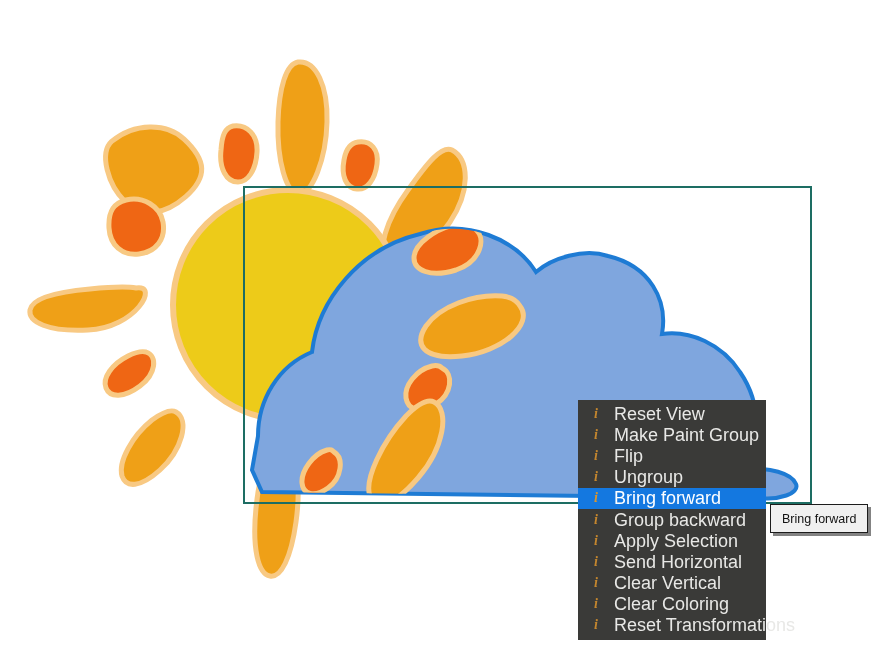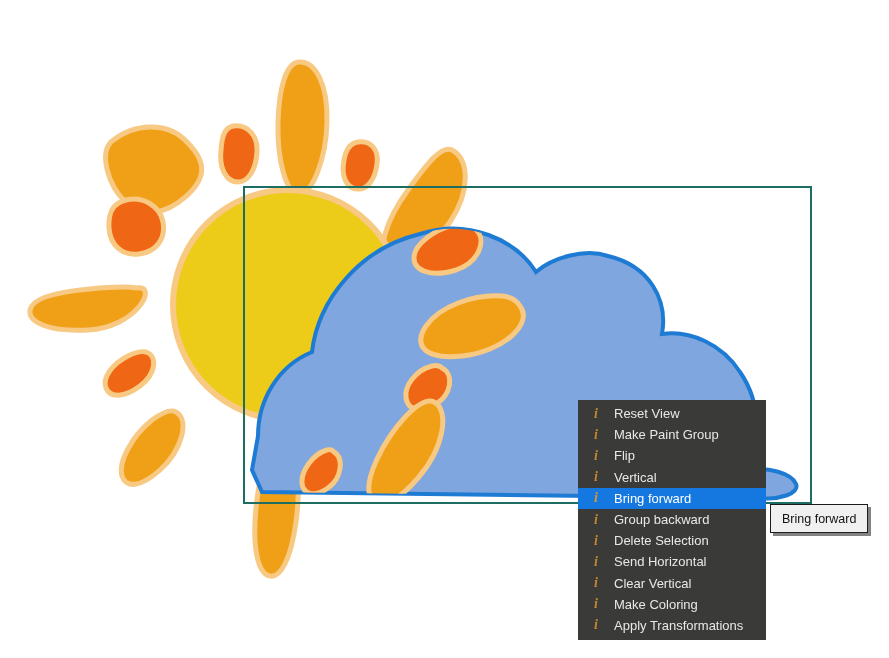--- a/index.html
+++ b/index.html
@@ -72,21 +72,21 @@
     font-weight: 700;
     color: #c4862e;
     line-height: 1;
   }
   .menu-item.is-selected .mi-icon {
     color: #d9962f;
   }
   .menu-item .mi-label {
     flex: 1 1 auto;
     font-family: "Liberation Sans", sans-serif;
-    font-size: 13px;
+    font-size: 18px;
     color: #e8e8e6;
     line-height: 1;
     white-space: nowrap;
   }
   .menu-item.is-selected .mi-label {
     color: #ffffff;
   }
 
   
   #tooltip {
@@ -214,49 +214,49 @@
       <div class="menu-item">
         <span class="mi-icon">i</span>
         <span class="mi-label">Make Paint Group</span>
       </div>
       <div class="menu-item">
         <span class="mi-icon">i</span>
         <span class="mi-label">Flip</span>
       </div>
       <div class="menu-item">
         <span class="mi-icon">i</span>
-        <span class="mi-label">Vertical</span>
+        <span class="mi-label">Ungroup</span>
       </div>
       <div class="menu-item is-selected">
         <span class="mi-icon">i</span>
         <span class="mi-label">Bring forward</span>
       </div>
       <div class="menu-item">
         <span class="mi-icon">i</span>
         <span class="mi-label">Group backward</span>
       </div>
       <div class="menu-item">
         <span class="mi-icon">i</span>
-        <span class="mi-label">Delete Selection</span>
+        <span class="mi-label">Apply Selection</span>
       </div>
       <div class="menu-item">
         <span class="mi-icon">i</span>
         <span class="mi-label">Send Horizontal</span>
       </div>
       <div class="menu-item">
         <span class="mi-icon">i</span>
         <span class="mi-label">Clear Vertical</span>
       </div>
       <div class="menu-item">
         <span class="mi-icon">i</span>
-        <span class="mi-label">Make Coloring</span>
-      </div>
-      <div class="menu-item">
-        <span class="mi-icon">i</span>
-        <span class="mi-label">Apply Transformations</span>
+        <span class="mi-label">Clear Coloring</span>
+      </div>
+      <div class="menu-item">
+        <span class="mi-icon">i</span>
+        <span class="mi-label">Reset Transformations</span>
       </div>
     </div>
 
   <div id="tooltip">
     <span>Bring forward</span>
   </div>
 
 </div>
 
 </body></html>

